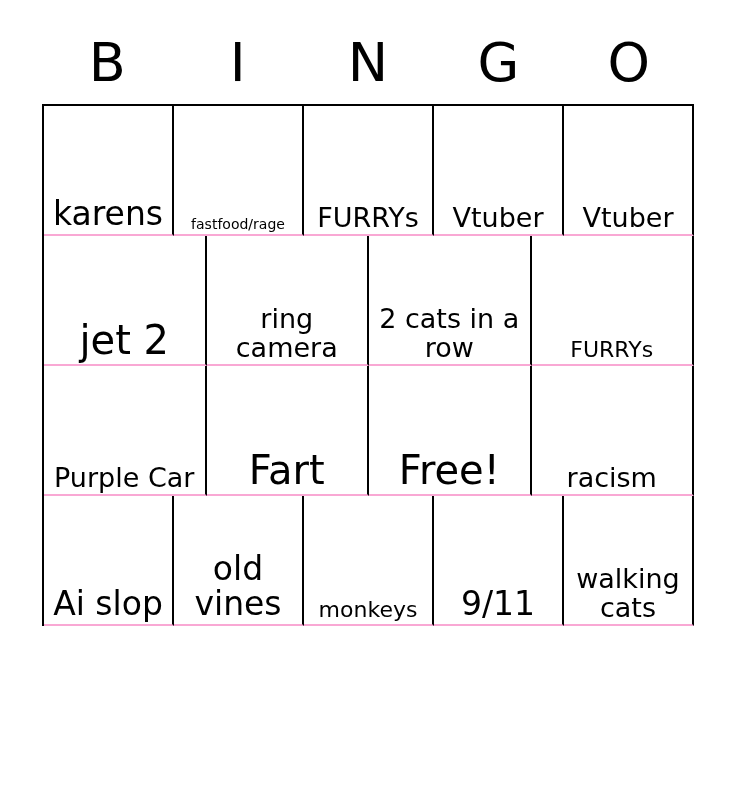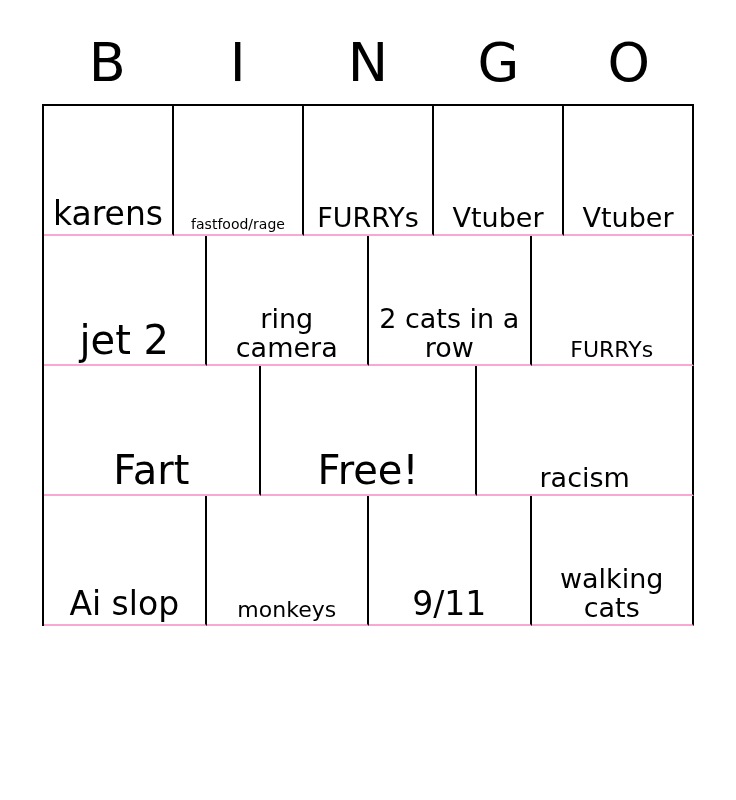--- a/index.html
+++ b/index.html
@@ -111,36 +111,42 @@
         </div>
       <div class="cell fs-m">
           <span>2 cats in a row</span>
         </div>
       <div class="cell fs-s">
           <span>FURRYs</span>
         </div>
     </div>
 
     <div class="grid-row">
+      <div class="cell fs-m">
+          <span>Purple Car</span>
+        </div>
       <div class="cell fs-xl">
           <span>Fart</span>
         </div>
       <div class="cell fs-xl">
           <span>Free!</span>
         </div>
       <div class="cell fs-m">
           <span>racism</span>
         </div>
     </div>
 
 
     <div class="grid-row">
       <div class="cell fs-l">
           <span>Ai slop</span>
         </div>
+      <div class="cell fs-l">
+          <span>old vines</span>
+        </div>
       <div class="cell fs-s">
           <span>monkeys</span>
         </div>
       <div class="cell fs-l">
           <span>9/11</span>
         </div>
       <div class="cell fs-m">
           <span>walking cats</span>
         </div>
     </div>

